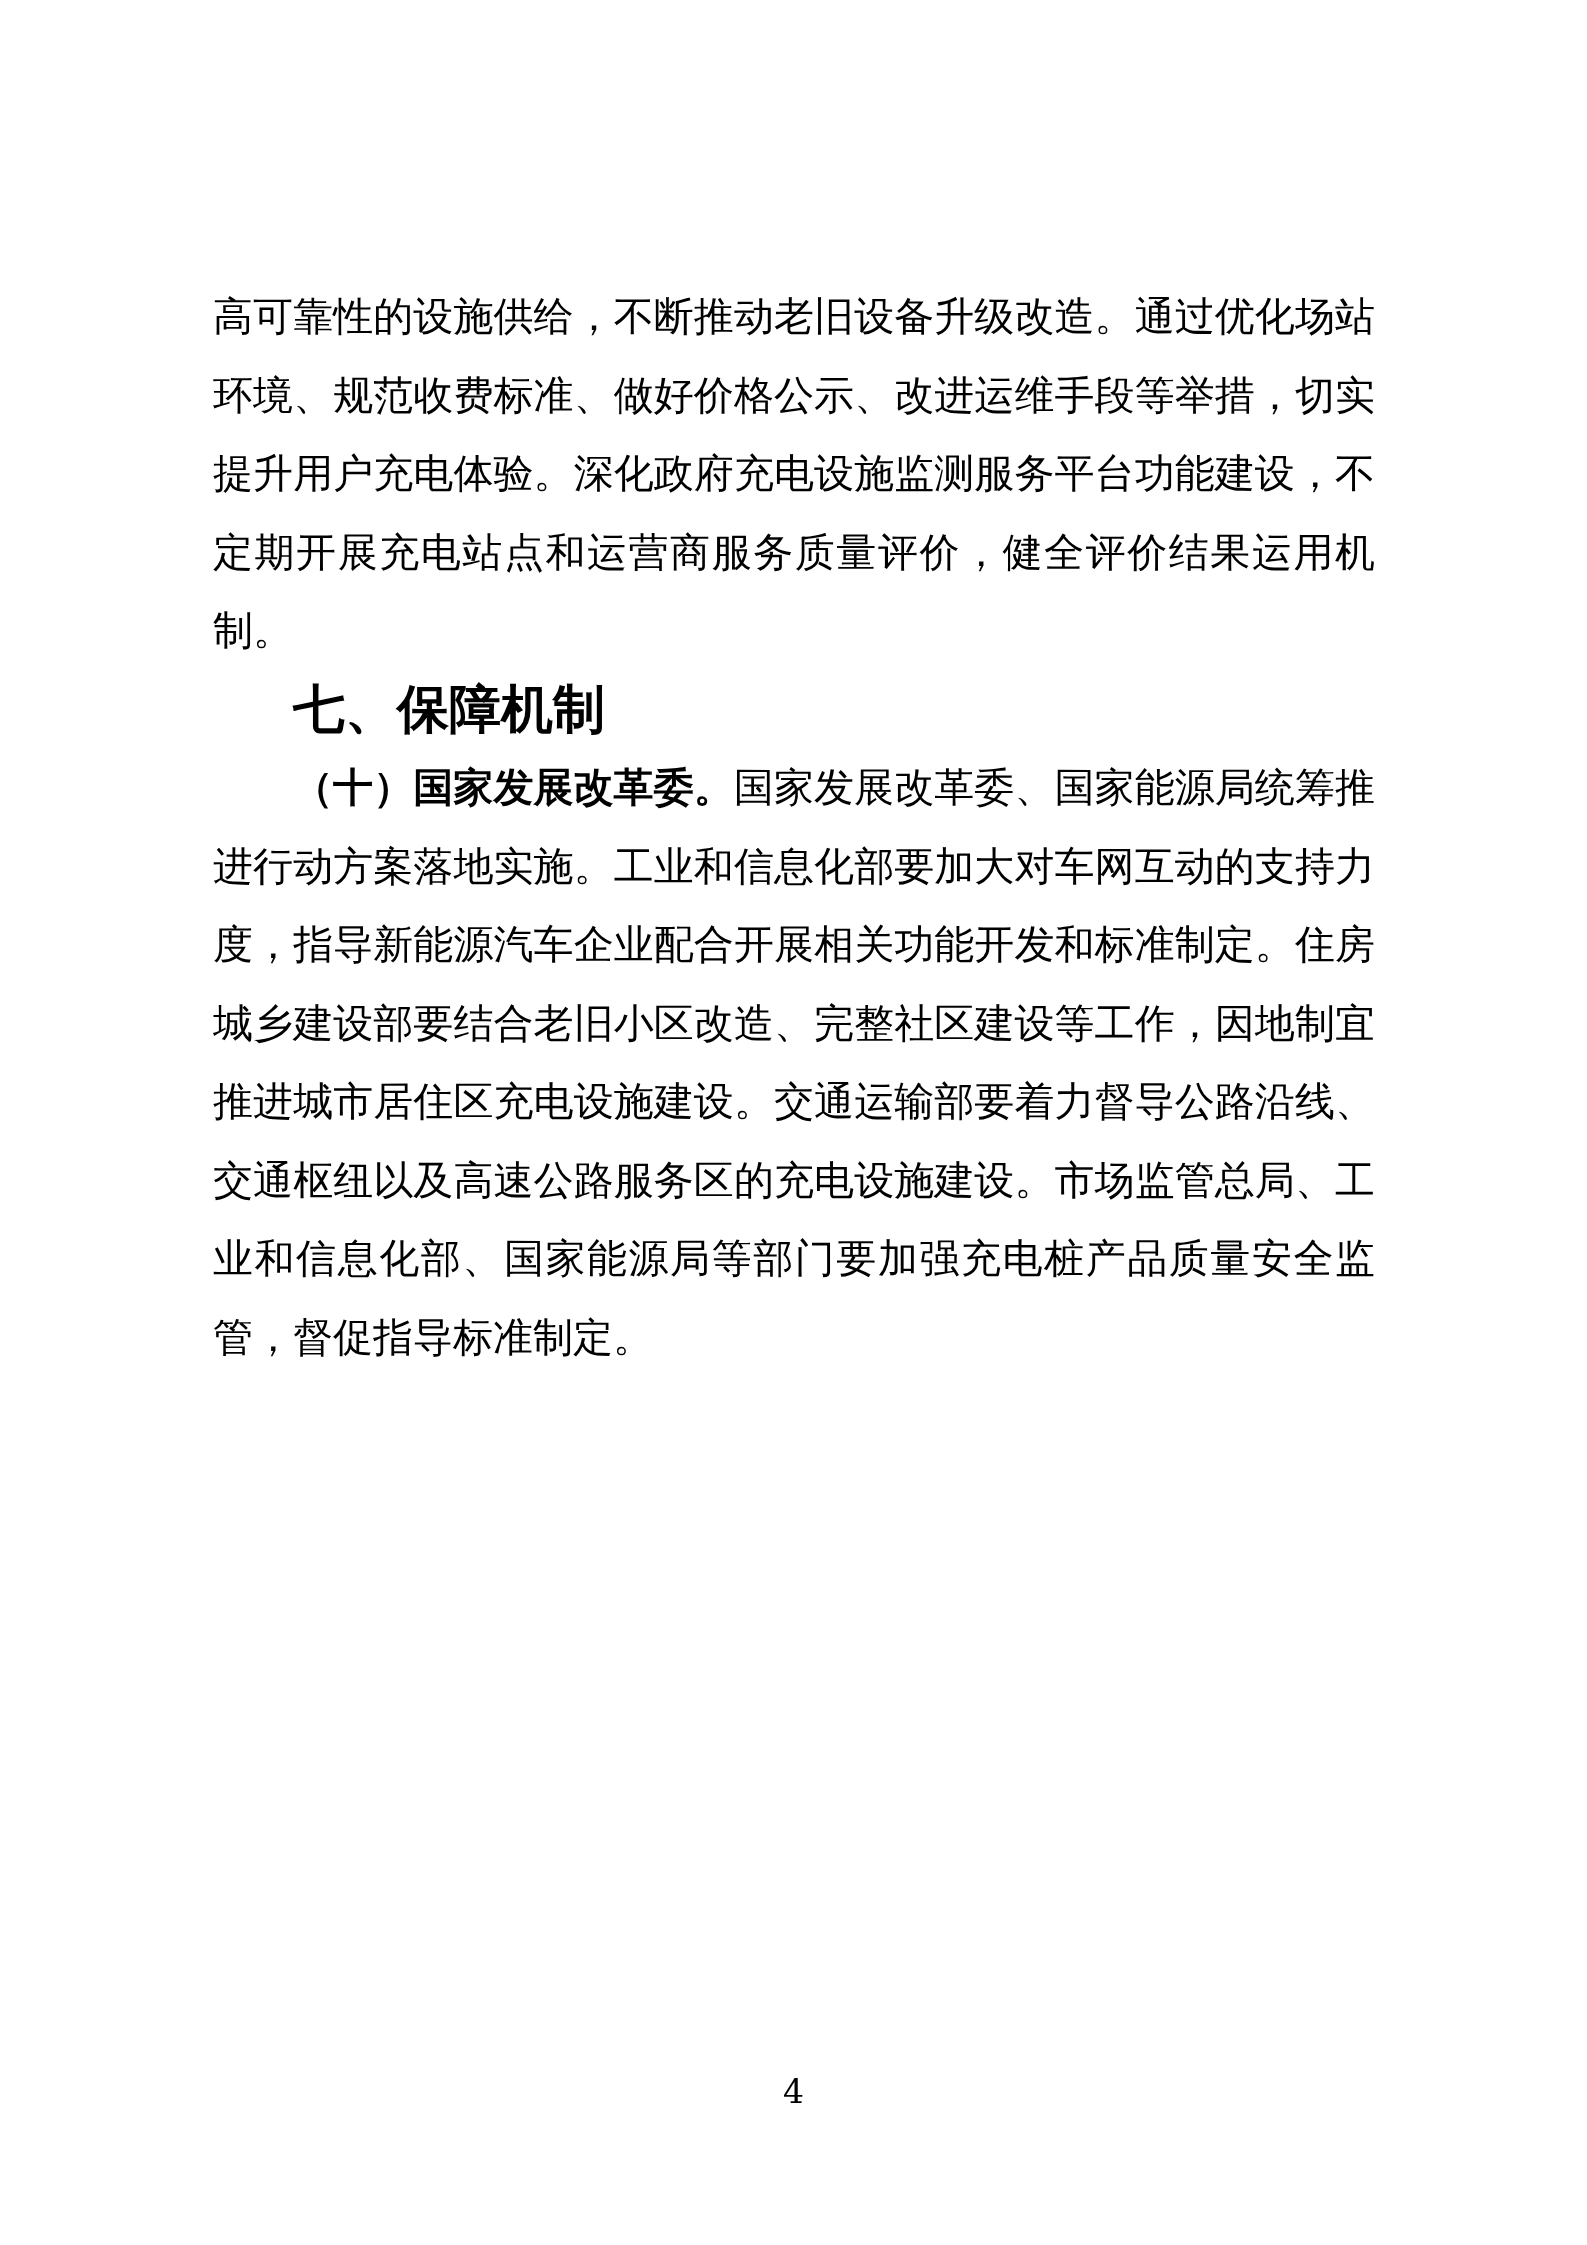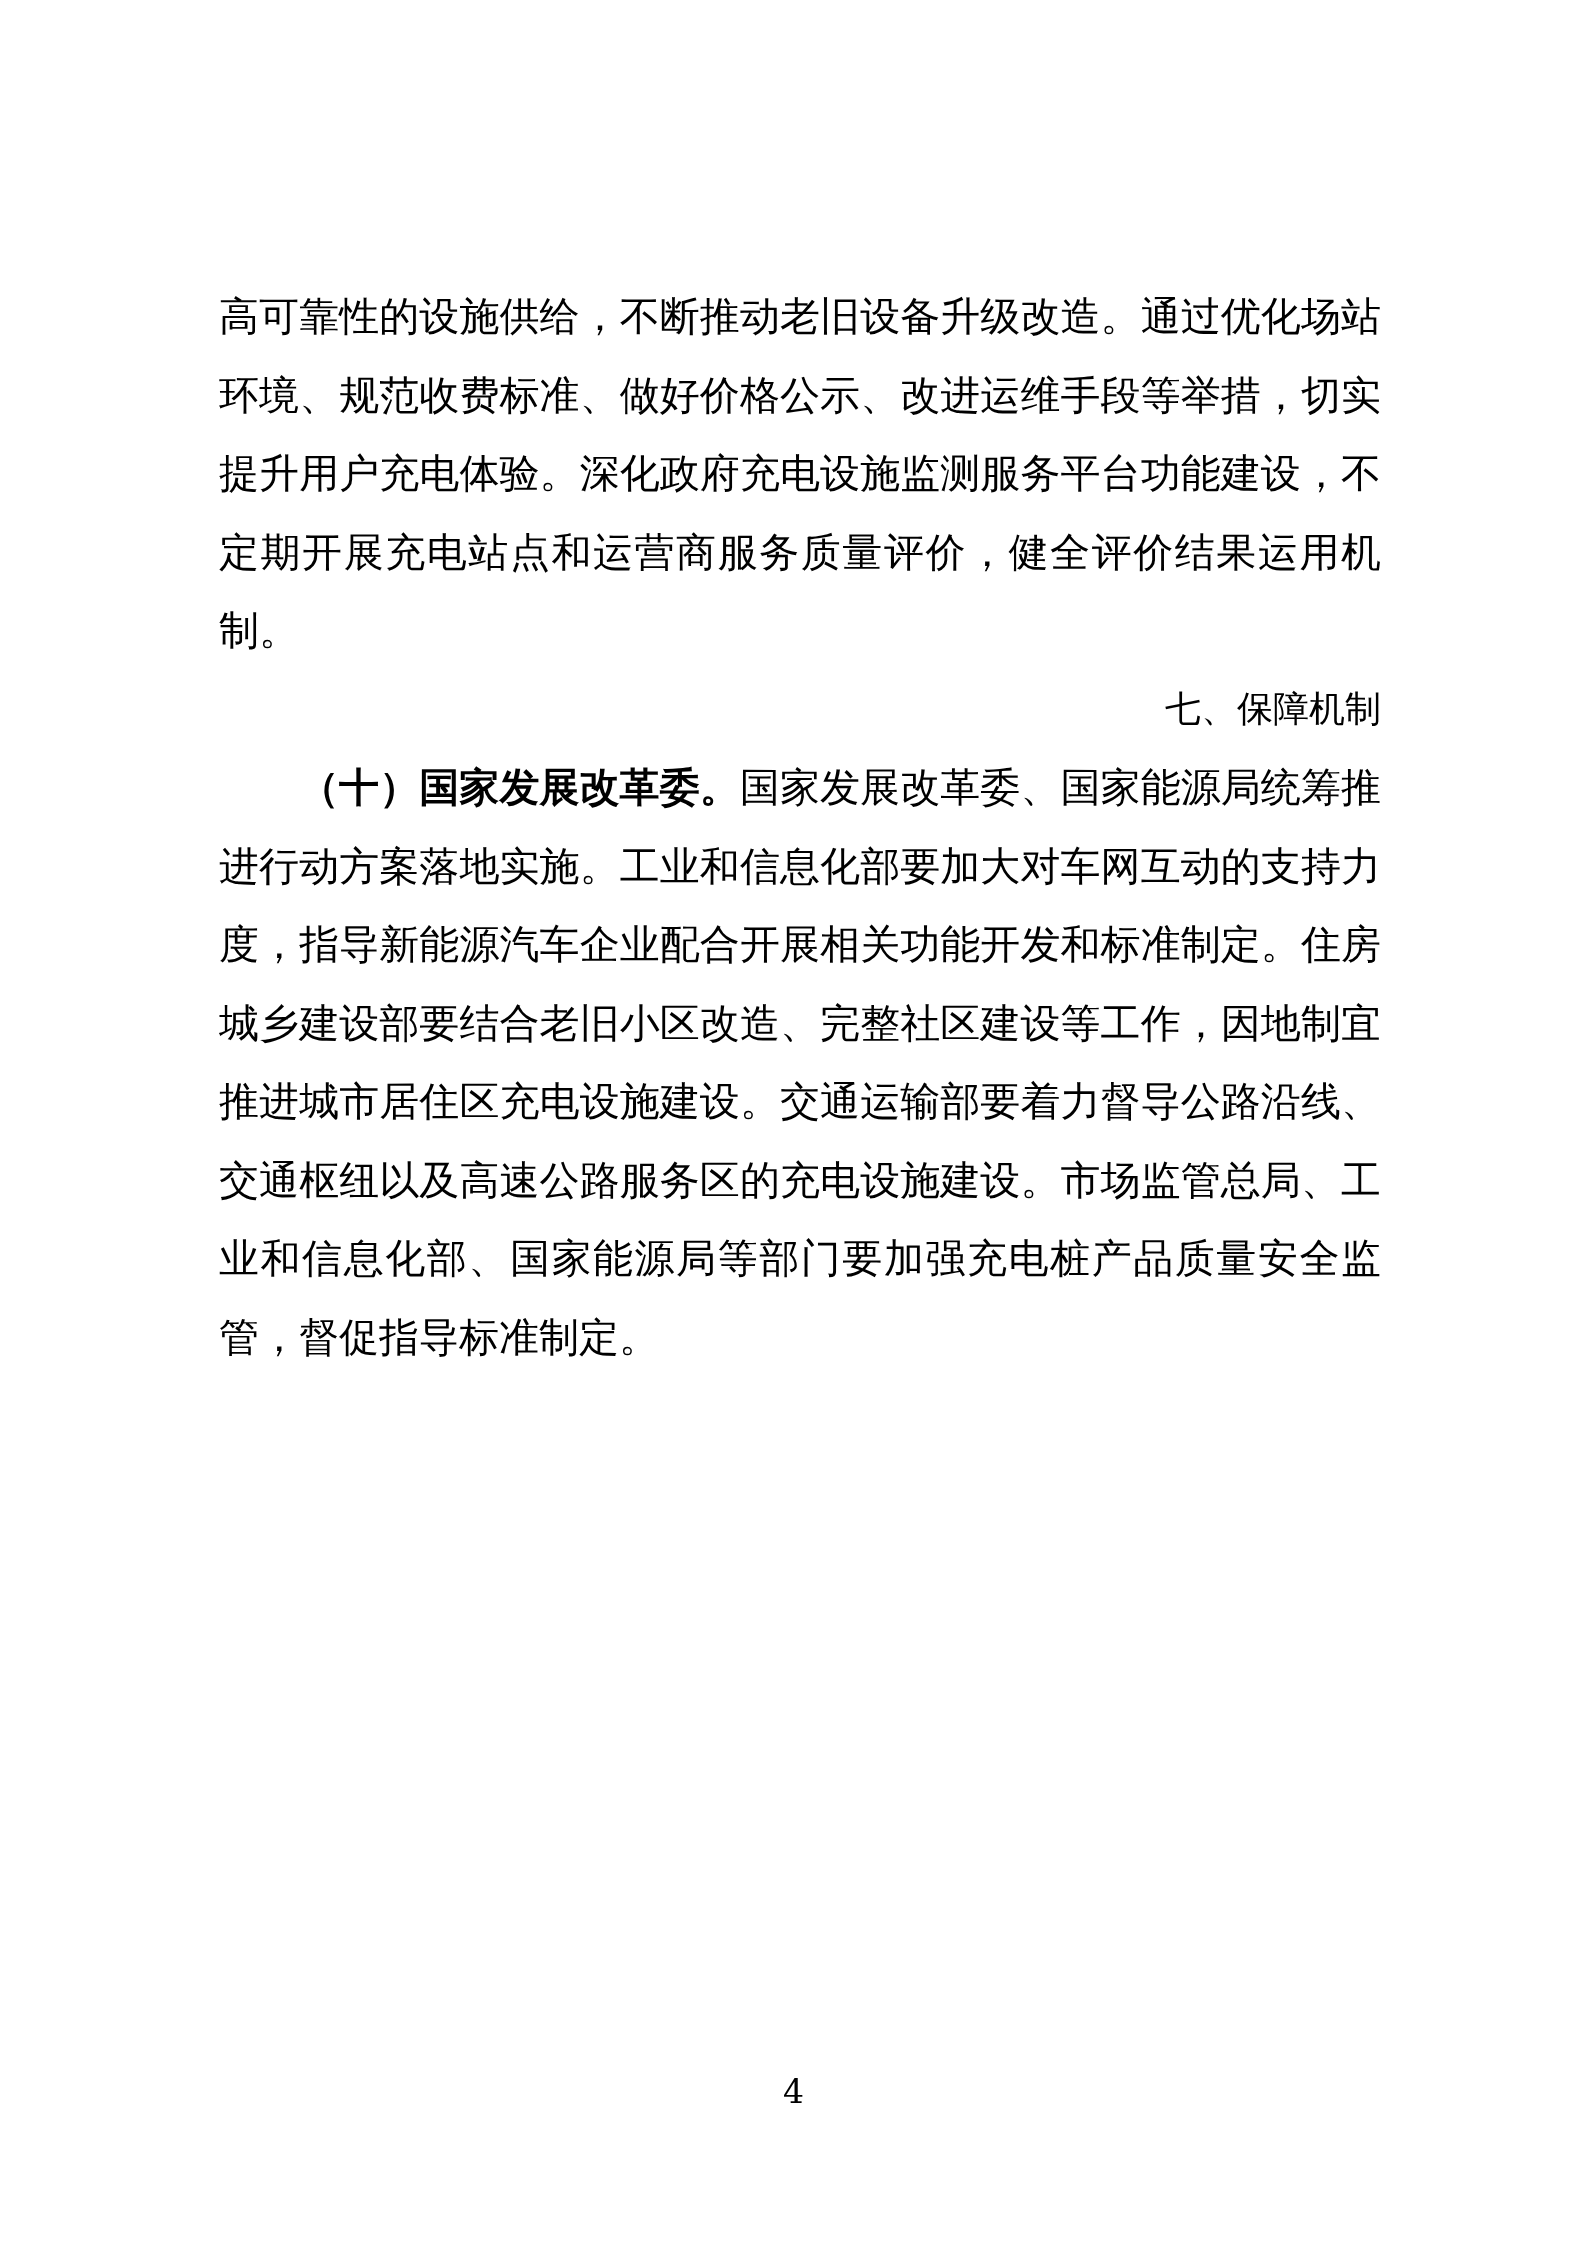--- a/index.html
+++ b/index.html
@@ -15,44 +15,44 @@
     font-family: "DejaVu Serif", "Liberation Serif", serif;
     color: #000000;
   }
   .doc-page {
     position: absolute;
     inset: 0;
     background: #ffffff;
   }
   .content {
     position: absolute;
-    left: 219px;
+    left: 213px;
     top: 277px;
     width: 1162px;
     font-size: 40px;
     line-height: 78.5px;
     text-align: justify;
     letter-spacing: 0;
   }
   .content p {
     margin: 0;
     padding: 0;
   }
   .content p.indent {
     text-indent: 80px;
   }
   .content h2.heading {
     margin: 0;
     padding: 0;
-    font-size: 36px;
+    font-size: 52px;
     line-height: 78.5px;
-    font-weight: normal;
+    font-weight: bold;
     font-family: "DejaVu Sans", "Liberation Sans", sans-serif;
     text-indent: 80px;
-    text-align: right;
+    text-align: left;
   }
   .content strong.lead {
     font-weight: bold;
   }
   .page-number {
     position: absolute;
     top: 2072px;
     left: 0;
     width: 100%;
     text-align: center;

